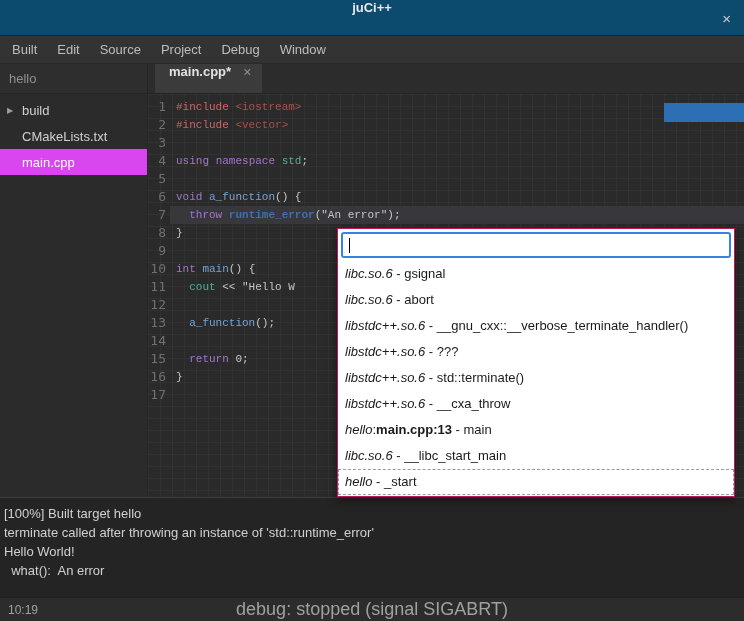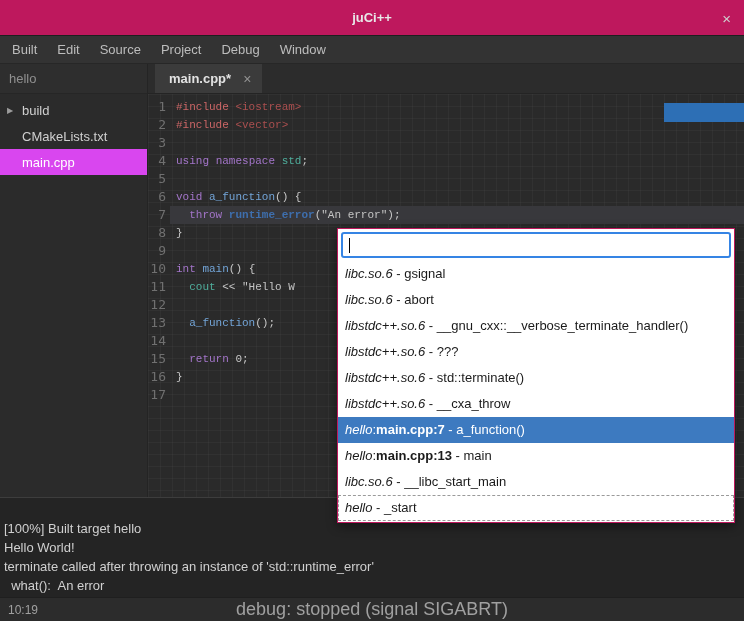--- a/index.html
+++ b/index.html
@@ -2,41 +2,41 @@
 <html><head>
 <meta charset="utf-8">
 <style>
   * { margin:0; padding:0; box-sizing:border-box; }
   html,body { width:744px; height:621px; overflow:hidden; }
   body { font-family:"Liberation Sans", sans-serif; background:#2b2b2b; position:relative; }
 
   .window { position:absolute; inset:0; display:flex; flex-direction:column; background:#2b2b2b; }
 
   
-  .titlebar { height:36px; background:#be185d; border-bottom:1px solid #1f1f1f; display:flex; align-items:center; justify-content:center; position:relative; flex:none; }
+  .titlebar { height:36px; background:#0c4a6e; border-bottom:1px solid #1f1f1f; display:flex; justify-content:center; position:relative; flex:none; }
   .title { color:#e8e8e8; font-weight:bold; font-size:13px; }
   .close-btn { position:absolute; right:13px; top:50%; transform:translateY(-50%); color:#cfcfcf; font-size:15px; cursor:default; }
 
   
   .menubar { height:28px; background:#333333; border-bottom:1px solid #272727; display:flex; align-items:stretch; padding-left:2px; flex:none; }
   .menu-item { color:#bdbdbd; font-size:13px; padding:0 10px; line-height:27px; }
 
   
   .main { flex:1; display:flex; min-height:0; position:relative; }
 
   .sidebar { width:148px; flex:none; background:#2b2b2b; border-right:1px solid #242424; display:flex; flex-direction:column; }
   .sidebar-header { height:30px; line-height:30px; padding-left:9px; color:#8f8f8f; font-size:13px; background:#2e2e2e; border-bottom:1px solid #262626; }
   .file-tree { padding-top:3px; }
   .tree-item { height:26px; display:flex; align-items:center; color:#d0d0d0; font-size:13px; padding-left:22px; position:relative; }
   .tree-item .expander { position:absolute; left:7px; top:50%; transform:translateY(-50%); color:#9c9c9c; font-size:8px; }
   .tree-item.selected { background:#d946ef; color:#ffffff; }
 
   .editor-col { flex:1; display:flex; flex-direction:column; min-width:0; }
   .tabbar { height:30px; flex:none; background:#2c2c2c; border-bottom:1px solid #242424; display:flex; align-items:stretch; }
-  .tab { margin-left:7px; background:#3b3b3b; display:flex; align-items:center; gap:12px; padding:0 11px 0 14px; }
+  .tab { margin-left:7px; background:#3b3b3b; display:flex; align-items:flex-start; gap:12px; padding:0 11px 0 14px; }
   .tab-label { color:#e2e2e2; font-size:13px; font-weight:bold; }
   .tab-close { color:#929292; font-size:14px; }
 
   .editor { flex:1; position:relative; display:flex; background:#2a2a2a; overflow:hidden;
     background-image:
       linear-gradient(rgba(255,255,255,0.03) 1px, transparent 1px),
       linear-gradient(90deg, rgba(255,255,255,0.03) 1px, transparent 1px);
     background-size:12px 12px; }
   .gutter { width:22px; flex:none; padding:4px 4px 0 0; text-align:right; color:#707070; font-family:"DejaVu Sans Mono", monospace; font-size:13px; }
   .gutter-line { height:18px; line-height:18px; }
@@ -48,21 +48,21 @@
   .tok-inc { color:#aa4f4f; }
   .tok-kw  { color:#a375c9; }
   .tok-type{ color:#4fae9c; }
   .tok-fn  { color:#73a5d8; }
   .tok-err { color:#3e6fae; font-weight:bold; }
   .tok-str { color:#c4c4c4; }
 
   .scroll-thumb { position:absolute; top:9px; right:0; width:80px; height:19px; background:#2d6fb5; }
 
   
-  .console { height:100px; flex:none; background:#242424; border-top:1px solid #3d3d3d; padding:21px 0 0 4px; }
+  .console { height:100px; flex:none; background:#242424; border-top:1px solid #3d3d3d; padding:6px 0 0 4px; }
   .console-line { font-size:13px; line-height:19px; color:#d0d0d0; white-space:pre; }
 
   
   .statusbar { height:24px; flex:none; background:#2c2c2c; border-top:1px solid #1f1f1f; position:relative; display:flex; align-items:center; }
   .status-left { padding-left:8px; color:#a0a0a0; font-size:12px; position:relative; z-index:1; }
   .status-center { position:absolute; left:0; right:0; text-align:center; color:#a0a0a0; font-size:18px; }
 
   
   .popup { position:absolute; left:337px; top:228px; width:398px; background:#ffffff; border:1px solid #be185d; box-shadow:0 3px 10px rgba(0,0,0,0.45); z-index:20; }
   .popup-input { margin:3px; height:26px; border:2px solid #3584e4; border-radius:3px; background:#ffffff; position:relative; }
@@ -138,41 +138,40 @@
             <div class="gutter-line">17</div>
           </div>
         <div class="code-area"><div class="code-line"><span class="tok-pp">#include</span><span> </span><span class="tok-inc">&lt;iostream&gt;</span></div><div class="code-line"><span class="tok-pp">#include</span><span> </span><span class="tok-inc">&lt;vector&gt;</span></div><div class="code-line"></div><div class="code-line"><span class="tok-kw">using</span><span> </span><span class="tok-kw">namespace</span><span> </span><span class="tok-type">std</span><span>;</span></div><div class="code-line"></div><div class="code-line"><span class="tok-kw">void</span><span> </span><span class="tok-fn">a_function</span><span>() {</span></div><div class="code-line current"><span>  </span><span class="tok-kw">throw</span><span> </span><span class="tok-err">runtime_error</span><span>(</span><span class="tok-str">"An error"</span><span>);</span></div><div class="code-line"><span>}</span></div><div class="code-line"></div><div class="code-line"><span class="tok-kw">int</span><span> </span><span class="tok-fn">main</span><span>() {</span></div><div class="code-line"><span>  </span><span class="tok-type">cout</span><span> &lt;&lt; </span><span class="tok-str">"Hello W</span></div><div class="code-line"></div><div class="code-line"><span>  </span><span class="tok-fn">a_function</span><span>();</span></div><div class="code-line"></div><div class="code-line"><span>  </span><span class="tok-kw">return</span><span> 0;</span></div><div class="code-line"><span>}</span></div><div class="code-line"></div></div>
         <div class="scroll-thumb"></div>
       </div>
     </div>
   </div>
 
   <div class="console">
       <div class="console-line">[100%] Built target hello</div>
+      <div class="console-line">terminate called after throwing an instance of 'std::runtime_error'</div>
       <div class="console-line">Hello World!</div>
-      <div class="console-line">terminate called after throwing an instance of 'std::runtime_error'</div>
       <div class="console-line">  what():  An error</div>
     </div>
 
   <div class="statusbar">
     <span class="status-left">10:19</span>
     <span class="status-center">debug: stopped (signal SIGABRT)</span>
   </div>
 
   <div class="popup">
     <div class="popup-input">
       <span class="caret"></span>
     </div>
     <div class="popup-list">
         <div class="popup-item"><span class="seg-i">libc.so.6</span><span> - gsignal</span></div>
         <div class="popup-item"><span class="seg-i">libc.so.6</span><span> - abort</span></div>
         <div class="popup-item"><span class="seg-i">libstdc++.so.6</span><span> - __gnu_cxx::__verbose_terminate_handler()</span></div>
         <div class="popup-item"><span class="seg-i">libstdc++.so.6</span><span> - ???</span></div>
         <div class="popup-item"><span class="seg-i">libstdc++.so.6</span><span> - std::terminate()</span></div>
         <div class="popup-item"><span class="seg-i">libstdc++.so.6</span><span> - __cxa_throw</span></div>
-        <div class="popup-item selected"><span class="seg-i">hello</span><span>:</span><span class="seg-b">main.cpp:7</span><span> - a_function()</span></div>
         <div class="popup-item"><span class="seg-i">hello</span><span>:</span><span class="seg-b">main.cpp:13</span><span> - main</span></div>
         <div class="popup-item"><span class="seg-i">libc.so.6</span><span> - __libc_start_main</span></div>
         <div class="popup-item last"><span class="seg-i">hello</span><span> - _start</span></div>
       </div>
   </div>
 
 </div>
 
 </body></html>

